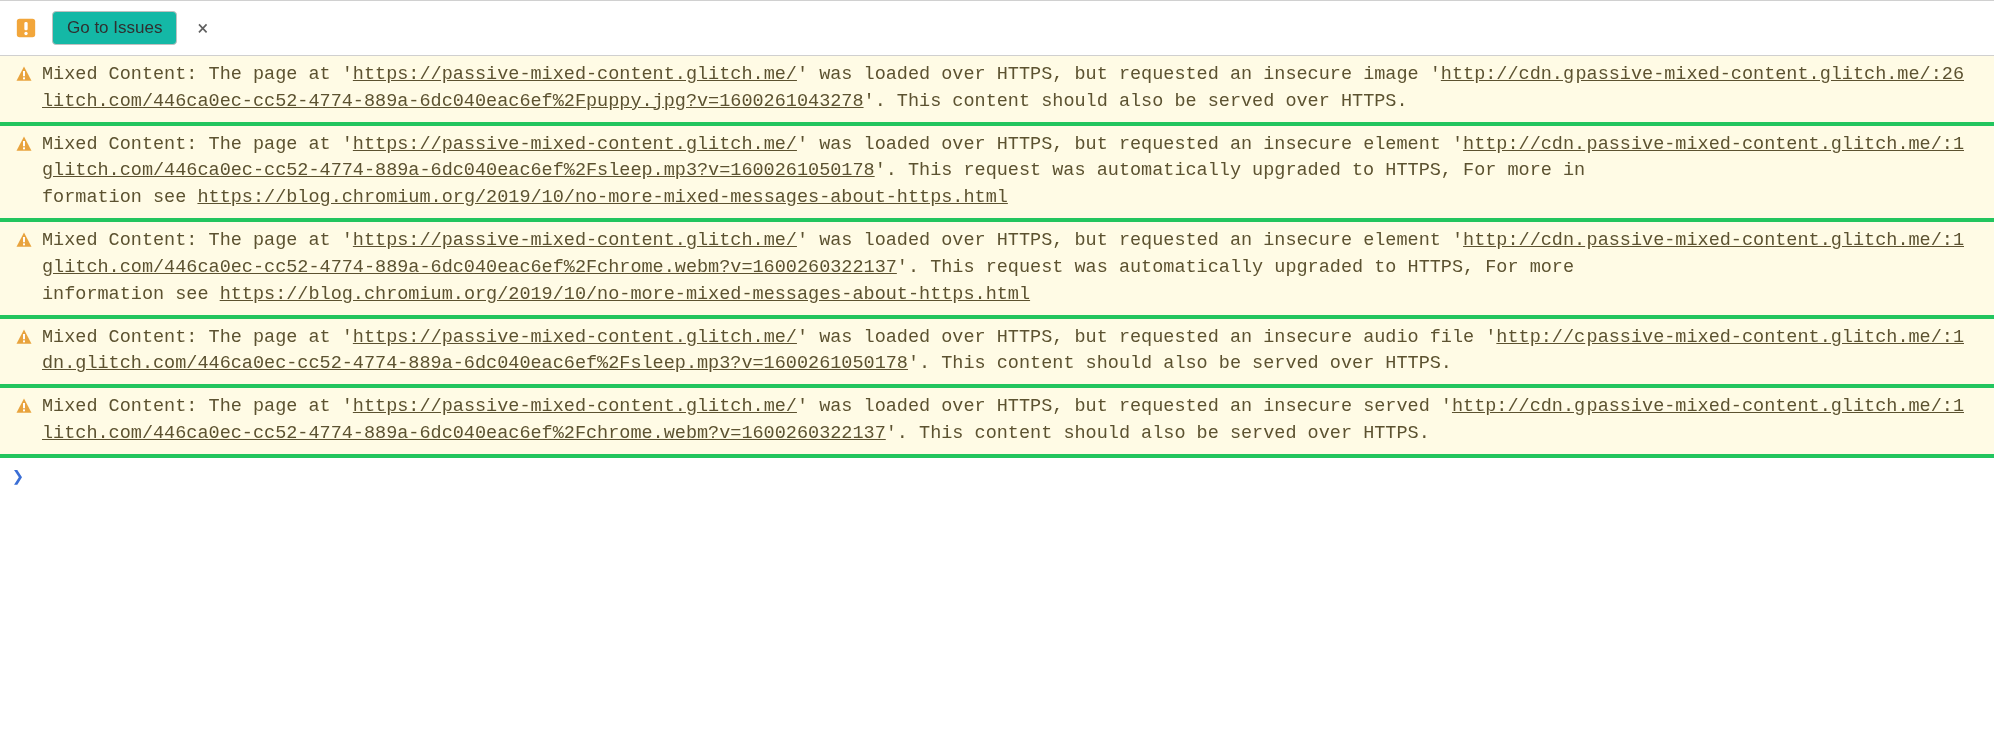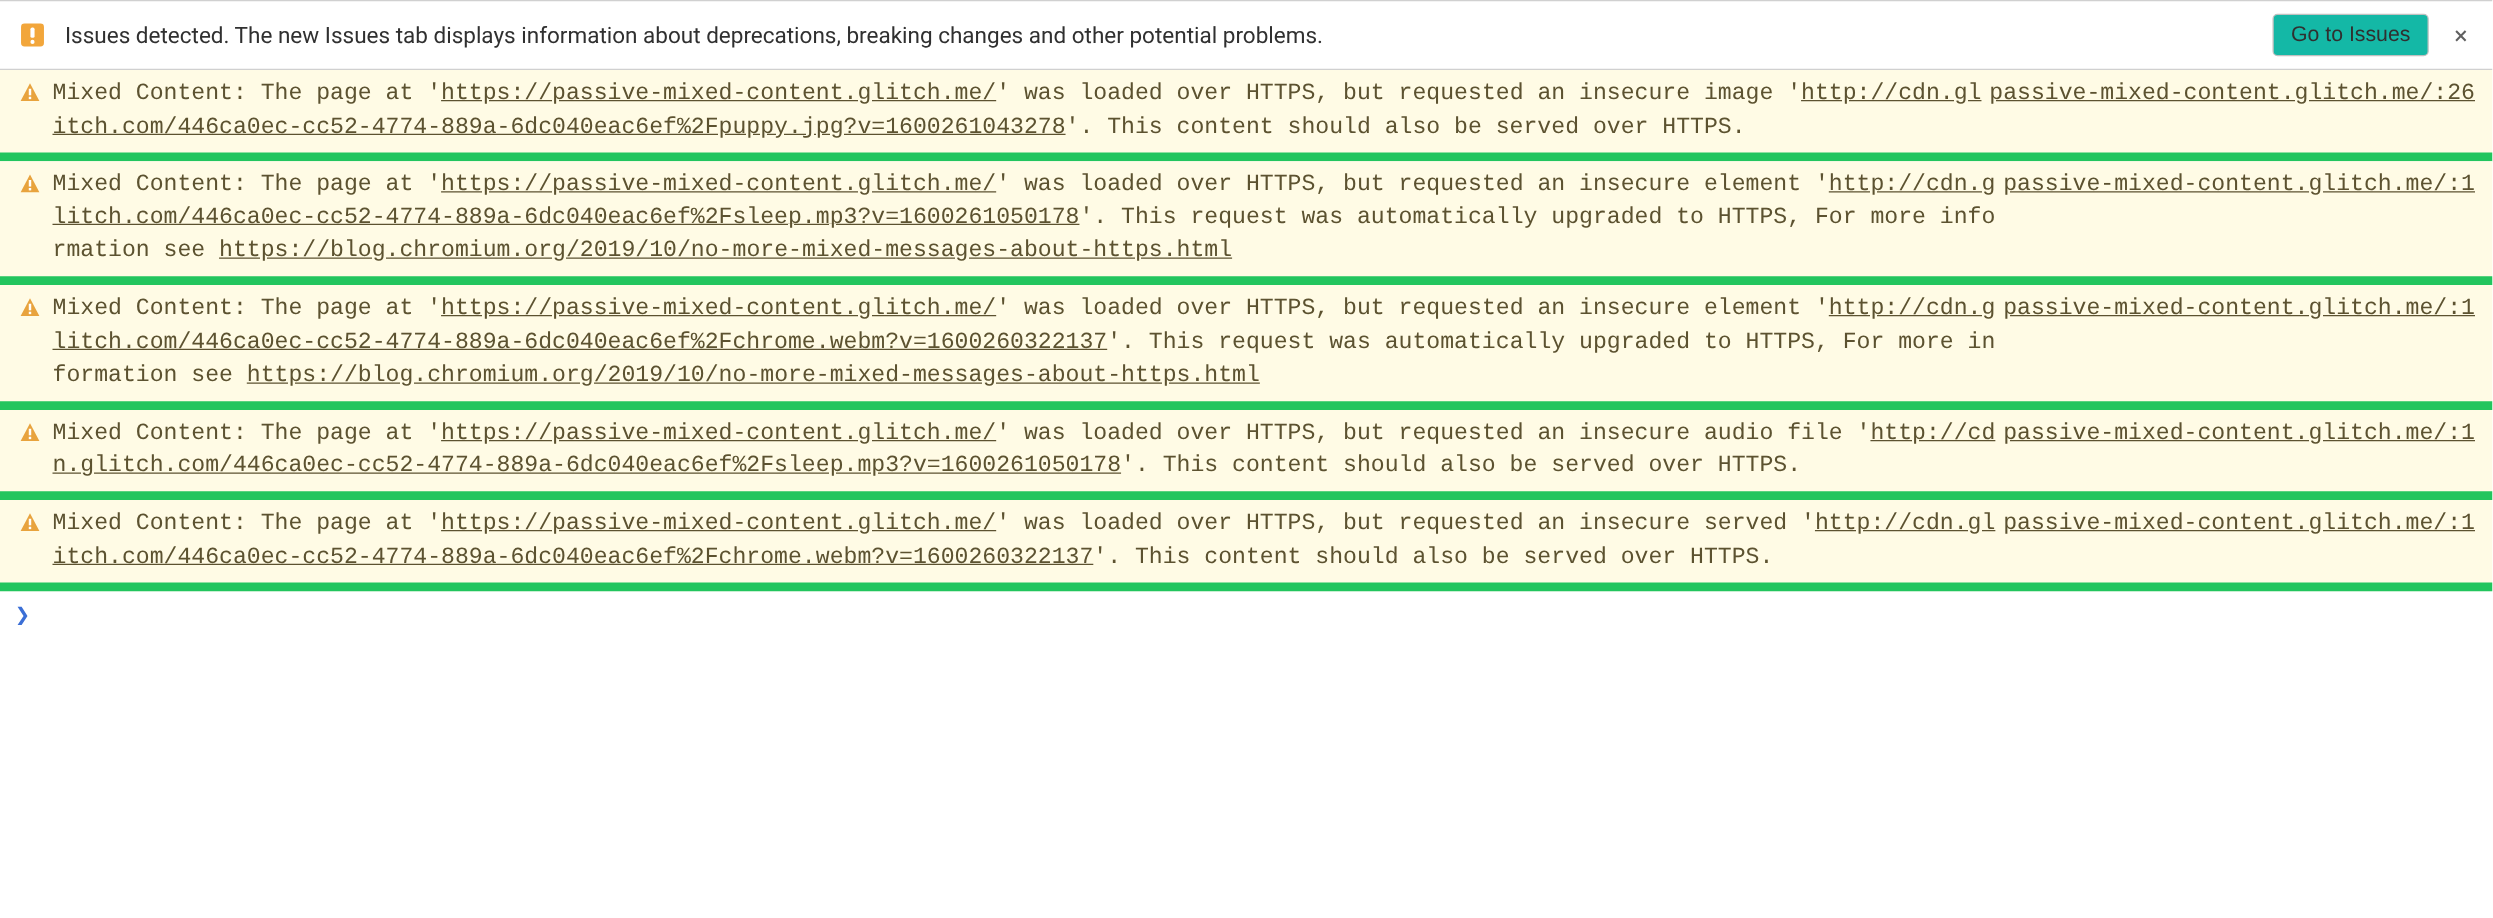--- a/index.html
+++ b/index.html
@@ -53,24 +53,24 @@
     padding: 0 6px;
     line-height: 1;
   }
 
   .console-list {
     background: #fff;
   }
 
   .console-row {
     background: #fffbe5;
-    border-bottom: 7px solid #22c55e;
+    border-bottom: 4px solid #22c55e;
     display: flex;
     align-items: flex-start;
-    padding: 6px 14px 6px 12px;
+    padding: 6px 30px 6px 12px;
     font-family: Consolas, "Menlo", "Courier New", monospace;
     font-size: 18.5px;
     line-height: 1.45;
     color: #5c5230;
   }
   .console-row .row-icon {
     flex: 0 0 24px;
     width: 24px;
     margin-right: 6px;
     display: flex;
@@ -117,21 +117,20 @@
 <body>
 
 <div class="issues-bar">
   <span class="icon-wrap">
     <svg class="square-exclaim" viewBox="0 0 24 24">
       <rect x="2" y="2" width="20" height="20" rx="3" fill="#f2a63b"></rect>
       <rect x="10.2" y="5.5" width="3.6" height="9" rx="1.5" fill="#fff"></rect>
       <rect x="10.2" y="16.2" width="3.6" height="3.6" rx="1.8" fill="#fff"></rect>
     </svg>
   </span>
-  <span class="msg">Issues detected. The new Issues tab displays information about deprecations, breaking changes and other potential problems.</span>
   <button class="go-btn">Go to Issues</button>
   <span class="close-x">×</span>
 </div>
 
 <div class="console-list">
 
   <div class="console-row">
     <span class="row-icon">
       <svg class="warn-triangle" viewBox="0 0 24 24">
         <path d="M12 2 L22 21 L2 21 Z" fill="#e8a33d"></path>

